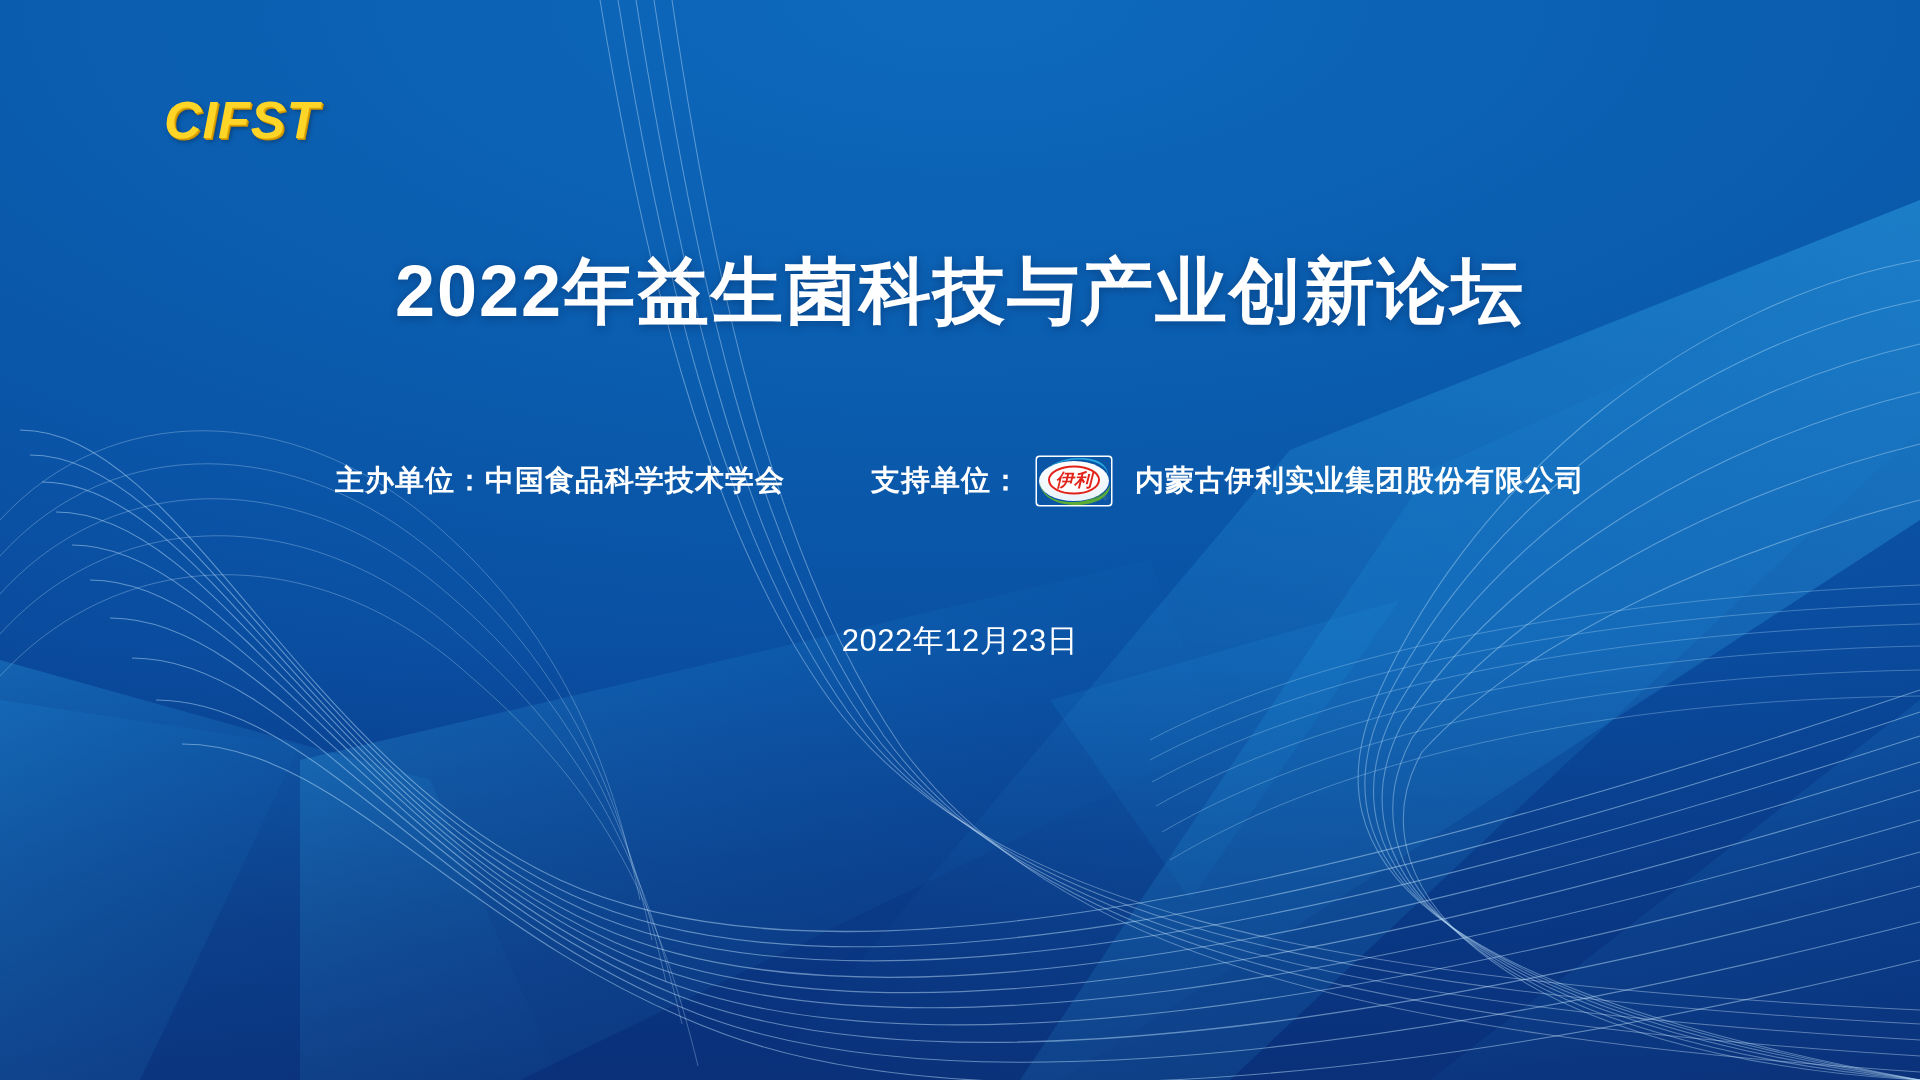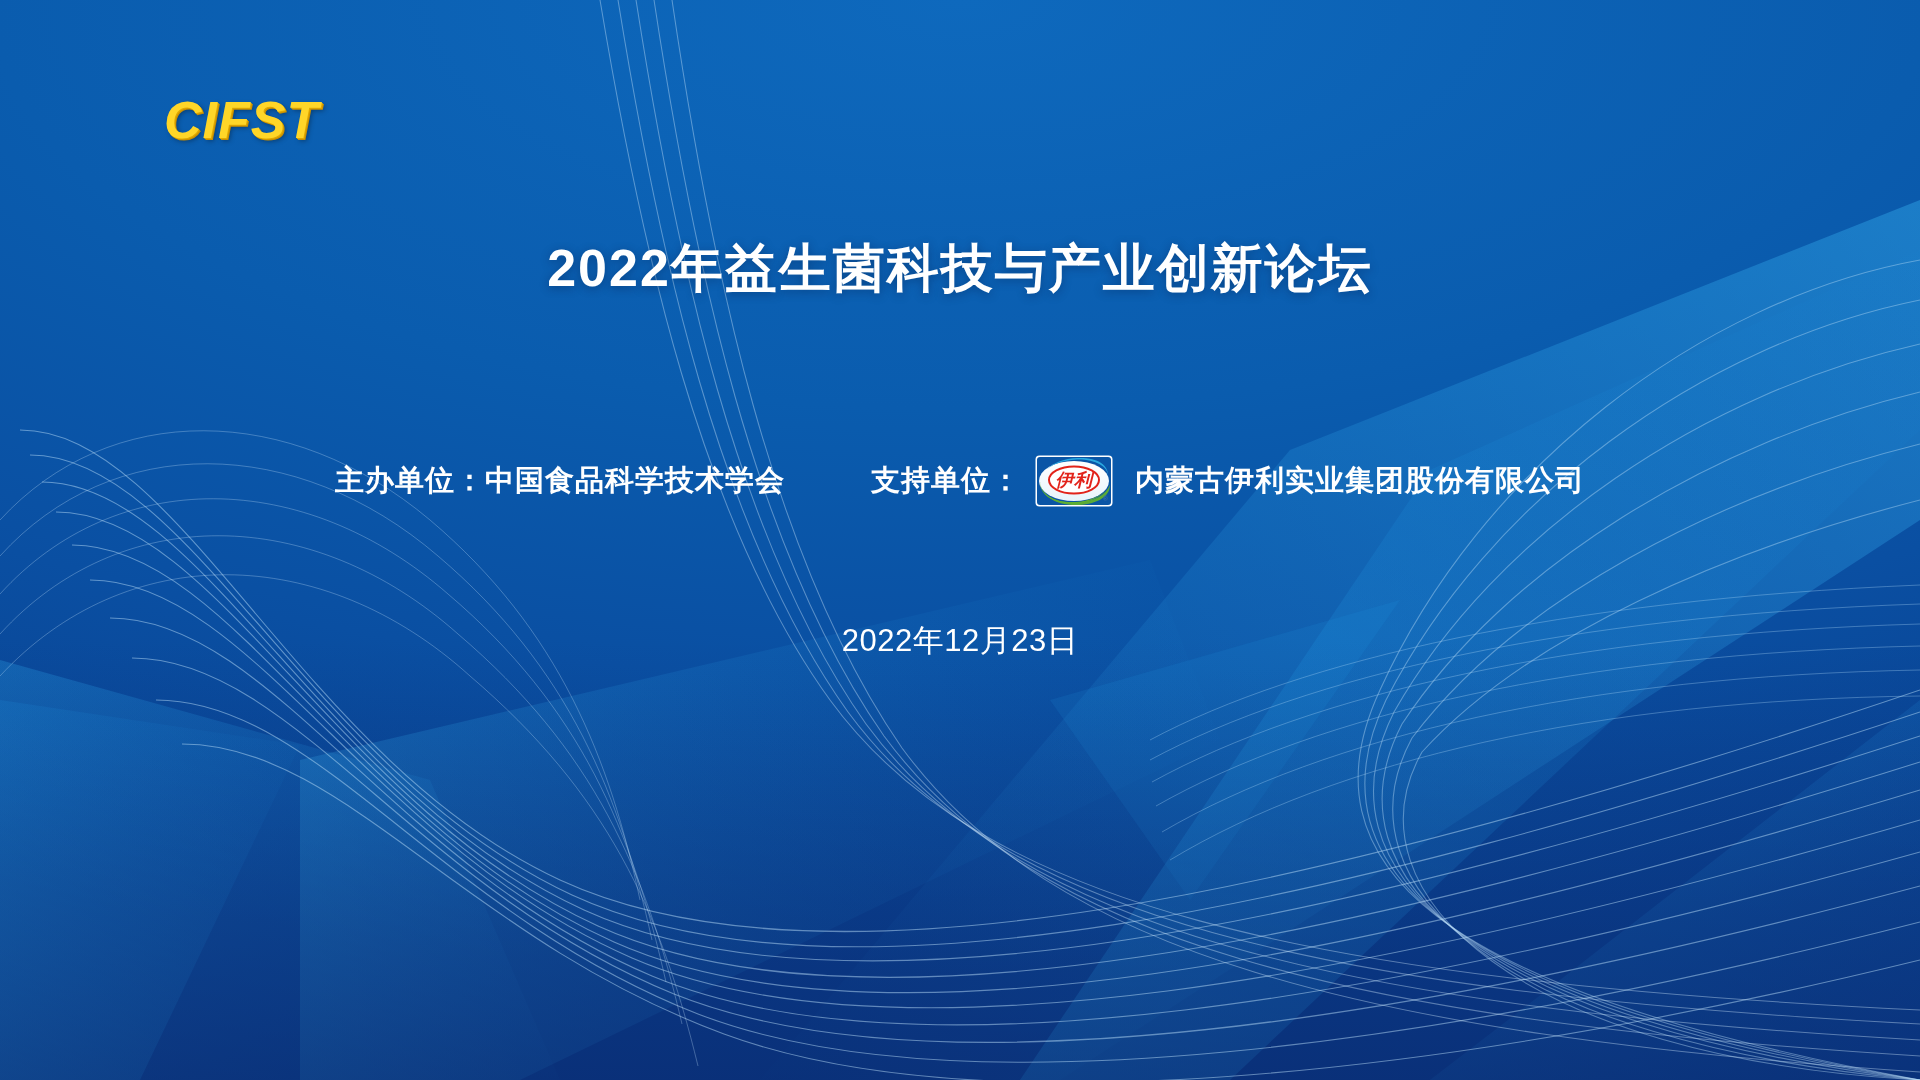--- a/index.html
+++ b/index.html
@@ -41,21 +41,21 @@
     margin-left:26px;
   }
 
   
   .title{
     position:absolute;
     left:0;right:0;
     top:205px;
     text-align:center;
     color:#ffffff;
-    font-size:52px;
+    font-size:72px;
     font-weight:bold;
     letter-spacing:2px;
     line-height:1.08;
     text-shadow:0 2px 10px rgba(0,20,60,.35);
     white-space:nowrap;
     font-family:"Liberation Sans","DejaVu Sans",sans-serif;
   }
 
   
   .org-row{

